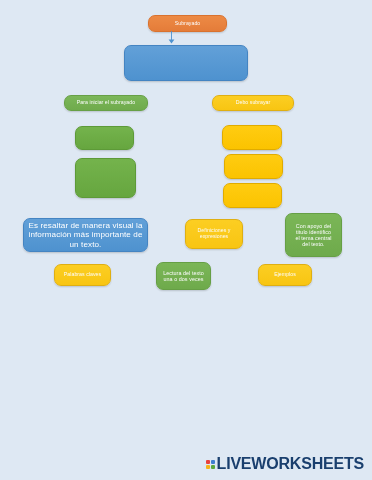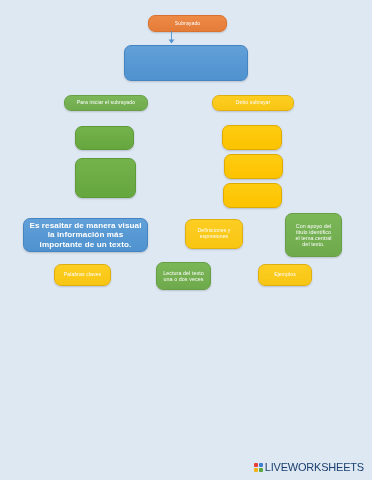--- a/index.html
+++ b/index.html
@@ -67,21 +67,21 @@
     filter: blur(0.35px);
   }
   .small {
     font-size: 5.4px;
     letter-spacing: 0.05px;
     opacity: 0.93;
     filter: blur(0.3px);
   }
   .big {
     font-size: 8.1px;
-    font-weight: bold;
+    font-weight: normal;
     letter-spacing: 0.1px;
     filter: blur(0.12px);
   }
 
   
   #connector {
     position: absolute;
     left: 166px;
     top: 31px;
     width: 11px;
@@ -98,22 +98,22 @@
     gap: 2px;
   }
   #logo-mark {
     display: grid;
     grid-template-columns: 4px 4px;
     grid-template-rows: 4px 4px;
     gap: 1px;
   }
   .logo-sq { width: 4px; height: 4px; border-radius: 1px; }
   #logo-text {
-    font-size: 11px;
-    font-weight: normal;
+    font-size: 16px;
+    font-weight: bold;
     color: #1a3f6e;
     letter-spacing: -0.2px;
   }
 </style>
 </head>
 <body>
 
 <div id="worksheet">
 
   <div class="node orange tiny" style="left:148px; top:15px; width:79px; height:17px;">

